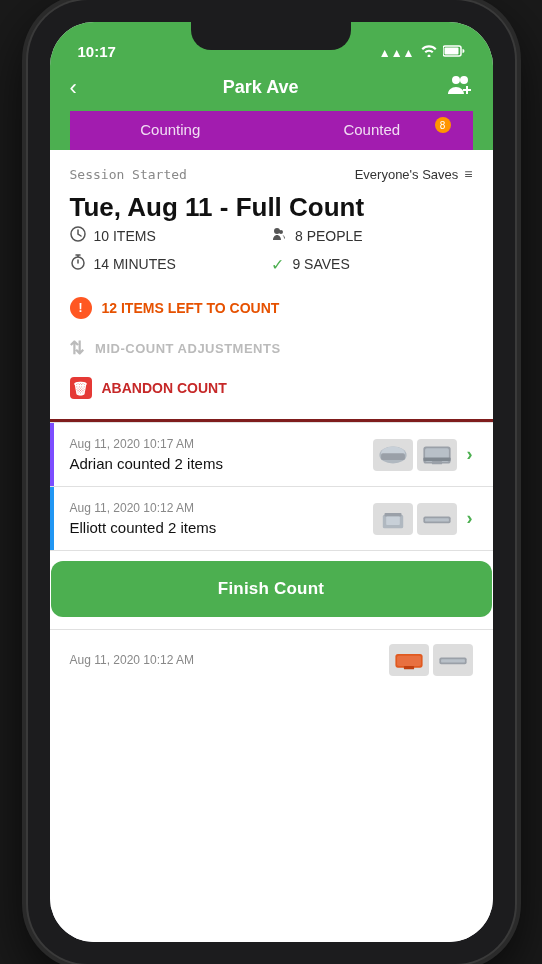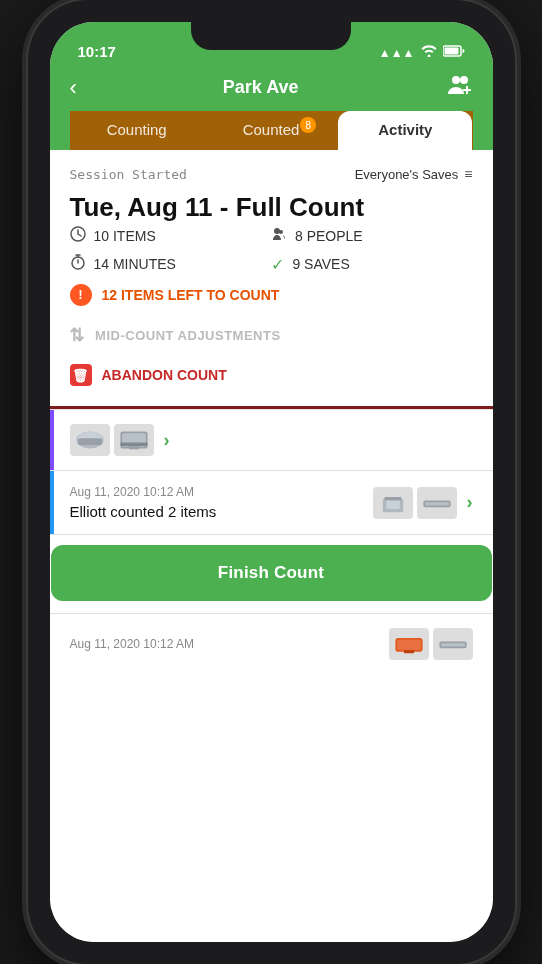--- a/index.html
+++ b/index.html
@@ -90,21 +90,21 @@
       font-size: 18px;
       font-weight: 600;
     }
     .add-person-btn {
       color: white;
       font-size: 20px;
     }
     
     .tabs {
       display: flex;
-      background: #a16207;
+      background: #a21caf;
       padding: 0 0 0 0;
     }
     .tab {
       flex: 1;
       text-align: center;
       padding: 10px 0 12px;
       color: rgba(255,255,255,0.85);
       font-size: 15px;
       font-weight: 500;
       cursor: pointer;
@@ -174,21 +174,21 @@
     .session-time {
       font-size: 13px;
       color: #555;
       font-family: monospace;
       margin-bottom: 16px;
     }
     .stats-grid {
       display: grid;
       grid-template-columns: 1fr 1fr;
       gap: 8px 0;
-      margin-bottom: 0;
+      margin-bottom: 13px;
       text-align: center;
     }
     .stat-item {
       display: flex;
       align-items: center;
       gap: 8px;
       font-size: 14px;
       color: #333;
     }
     .stat-icon {
@@ -388,23 +388,20 @@
       </div>
 
       <div class="tabs">
         <div class="tab">
           <span>Counting</span>
         </div>
         <div class="tab" style="position:relative;">
           <span>Counted</span>
           <span class="tab-badge">8</span>
         </div>
-        <div class="tab active">
-          <span>Activity</span>
-        </div>
       </div>
     </div>
 
     <div class="content">
 
       <div class="session-section">
         <div class="session-header">
           <span class="session-label">Session Started</span>
           <div class="session-filter">
             <span>Everyone's Saves</span>
@@ -457,20 +454,24 @@
           <span>MID-COUNT ADJUSTMENTS</span>
         </div>
 
         <div class="abandon-item">
           <div class="abandon-icon">🗑</div>
           <span>ABANDON COUNT</span>
         </div>
       </div>
 
       <div class="activity-item purple">
+        <div class="activity-meta">
+          <span class="activity-date">Aug 11, 2020 10:17 AM</span>
+          <span class="activity-desc">Adrian counted 2 items</span>
+        </div>
         <div class="activity-right">
           <div class="activity-thumbnails">
             <div class="thumb">
               <svg viewBox="0 0 40 30" xmlns="http://www.w3.org/2000/svg">
                 <ellipse cx="20" cy="15" rx="16" ry="10" fill="#b0b8c0"></ellipse>
                 <ellipse cx="20" cy="13" rx="14" ry="8" fill="#c8d0d8"></ellipse>
                 <rect x="6" y="13" width="28" height="8" rx="2" fill="#9aa0a8"></rect>
               </svg>
             </div>
             <div class="thumb">

